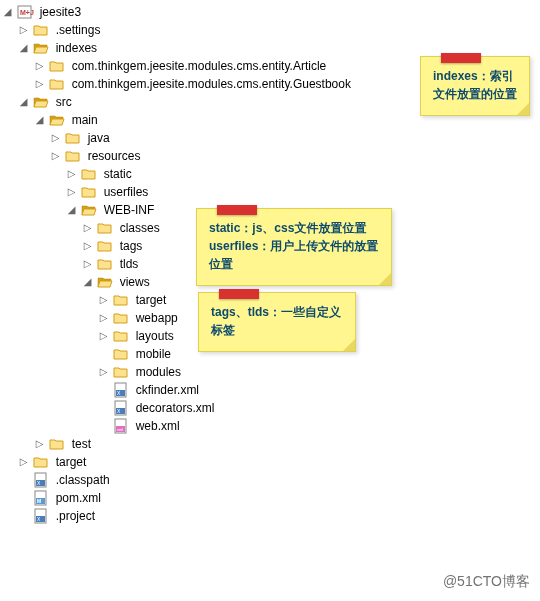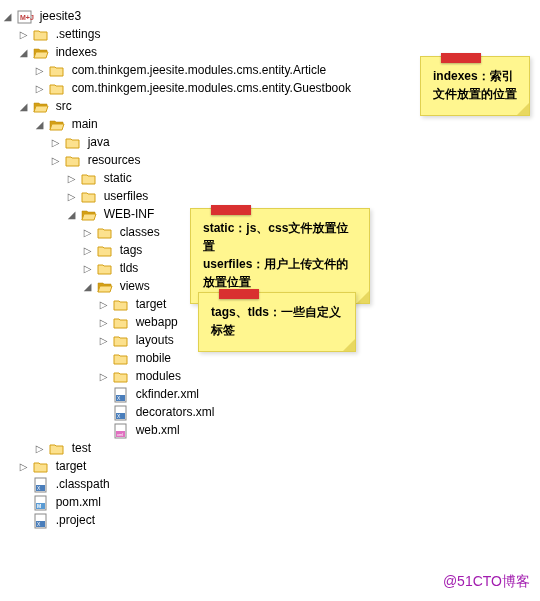--- a/index.html
+++ b/index.html
@@ -8,40 +8,40 @@
     font-family: "Microsoft YaHei", Tahoma, Arial, sans-serif;
     font-size: 12px;
     color: #000;
     background: #fff;
     position: relative;
     width: 540px;
     height: 601px;
     overflow: hidden;
   }
   .tree { padding: 4px 0 4px 2px; }
-  .node { white-space: nowrap; height: 18px; line-height: 25px; position: relative; }
+  .node { white-space: nowrap; height: 18px; line-height: 14px; position: relative; }
   .toggle {
     display: inline-block;
     width: 11px;
     text-align: center;
     color: #666;
     font-size: 10px;
     vertical-align: middle;
     margin-right: 1px;
   }
   .icon { display: inline-block; width: 16px; height: 16px; vertical-align: middle; margin-right: 3px; position: relative; }
   .label { vertical-align: middle; }
   .note {
     position: absolute;
     background: #fff68f;
     border: 1px solid #e0d050;
     padding: 10px 12px 12px 12px;
     font-size: 12px;
     font-weight: bold;
-    color: #000000;
+    color: #0c4a6e;
     box-shadow: 2px 2px 4px rgba(0,0,0,.15);
     line-height: 1.5;
   }
   .note::before {
     content: "";
     position: absolute;
     top: -4px;
     left: 20px;
     width: 40px;
     height: 10px;
@@ -51,27 +51,27 @@
   .note::after {
     content: "";
     position: absolute;
     bottom: 0;
     right: 0;
     border-style: solid;
     border-width: 0 0 12px 12px;
     border-color: transparent transparent #e8d860 transparent;
   }
   #note1 { top: 56px;  left: 420px; width: 110px; }
-  #note2 { top: 208px; left: 190px; width: 180px; }
+  #note2 { top: 208px; left: 196px; width: 196px; }
   #note3 { top: 292px; left: 198px; width: 158px; }
   .watermark {
     position: absolute;
     right: 10px;
     bottom: 10px;
-    color: #a21caf;
+    color: #737373;
     font-size: 14px;
     margin-top: 47px;
   }
 </style>
 </head>
 <body>
 
 <svg width="0" height="0" style="position:absolute">
   <defs>
     <g id="i-folder-closed">

